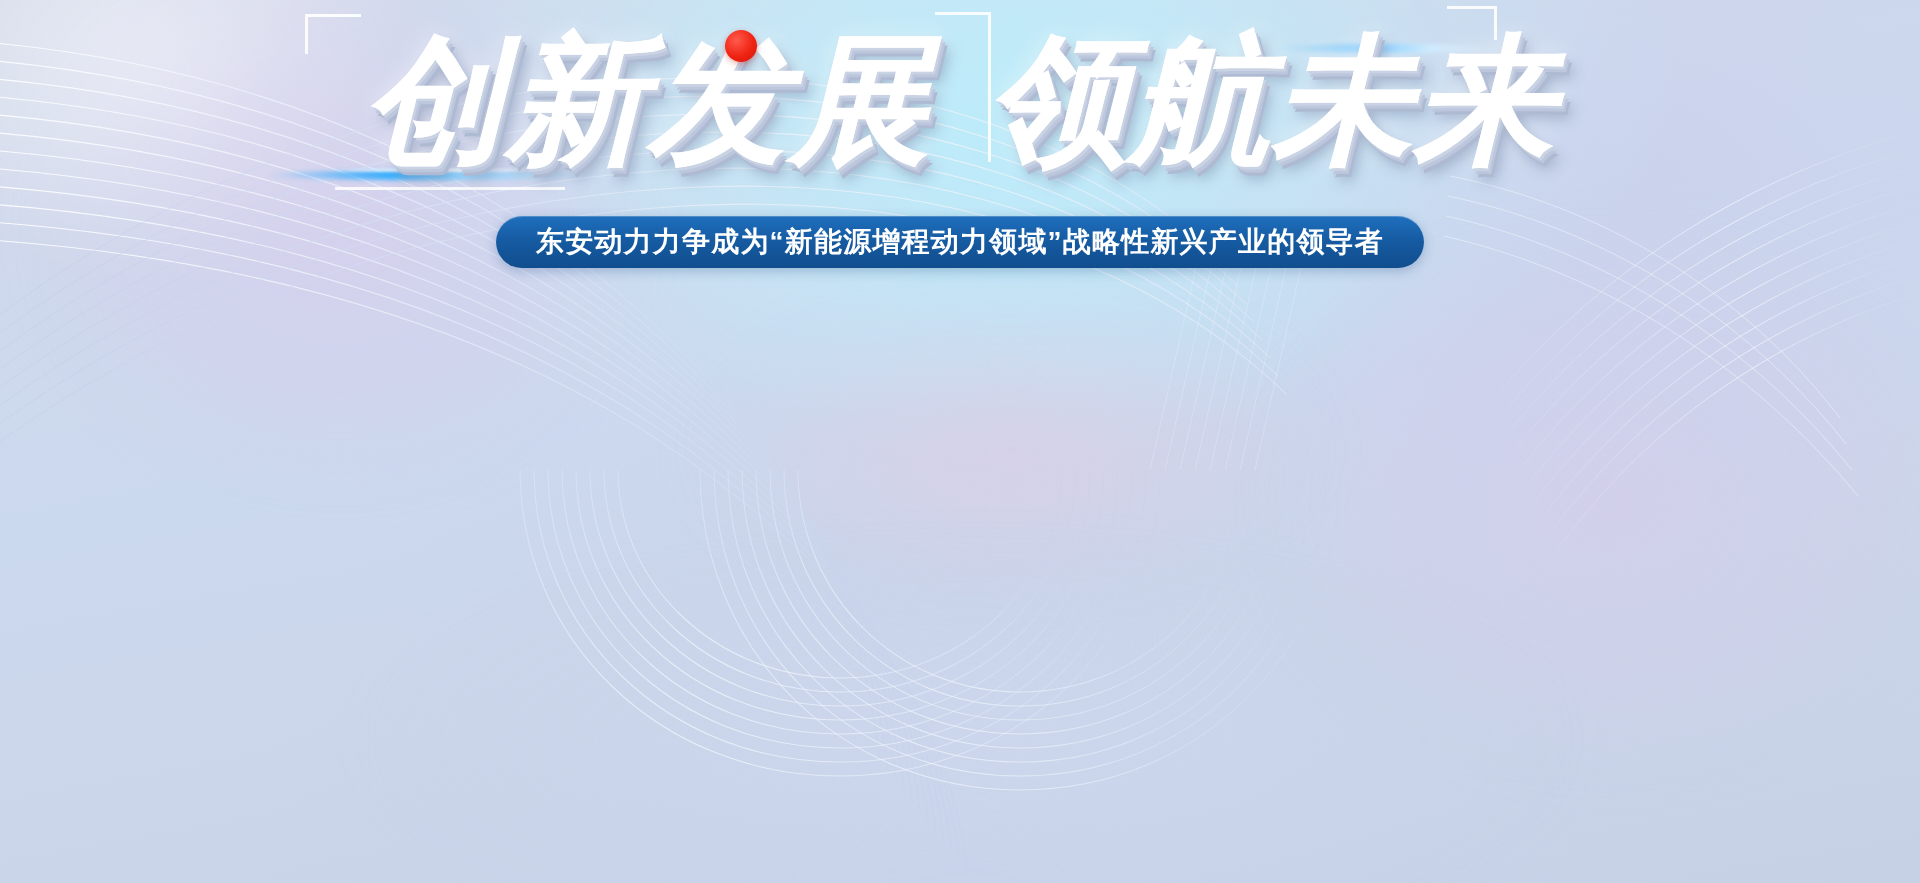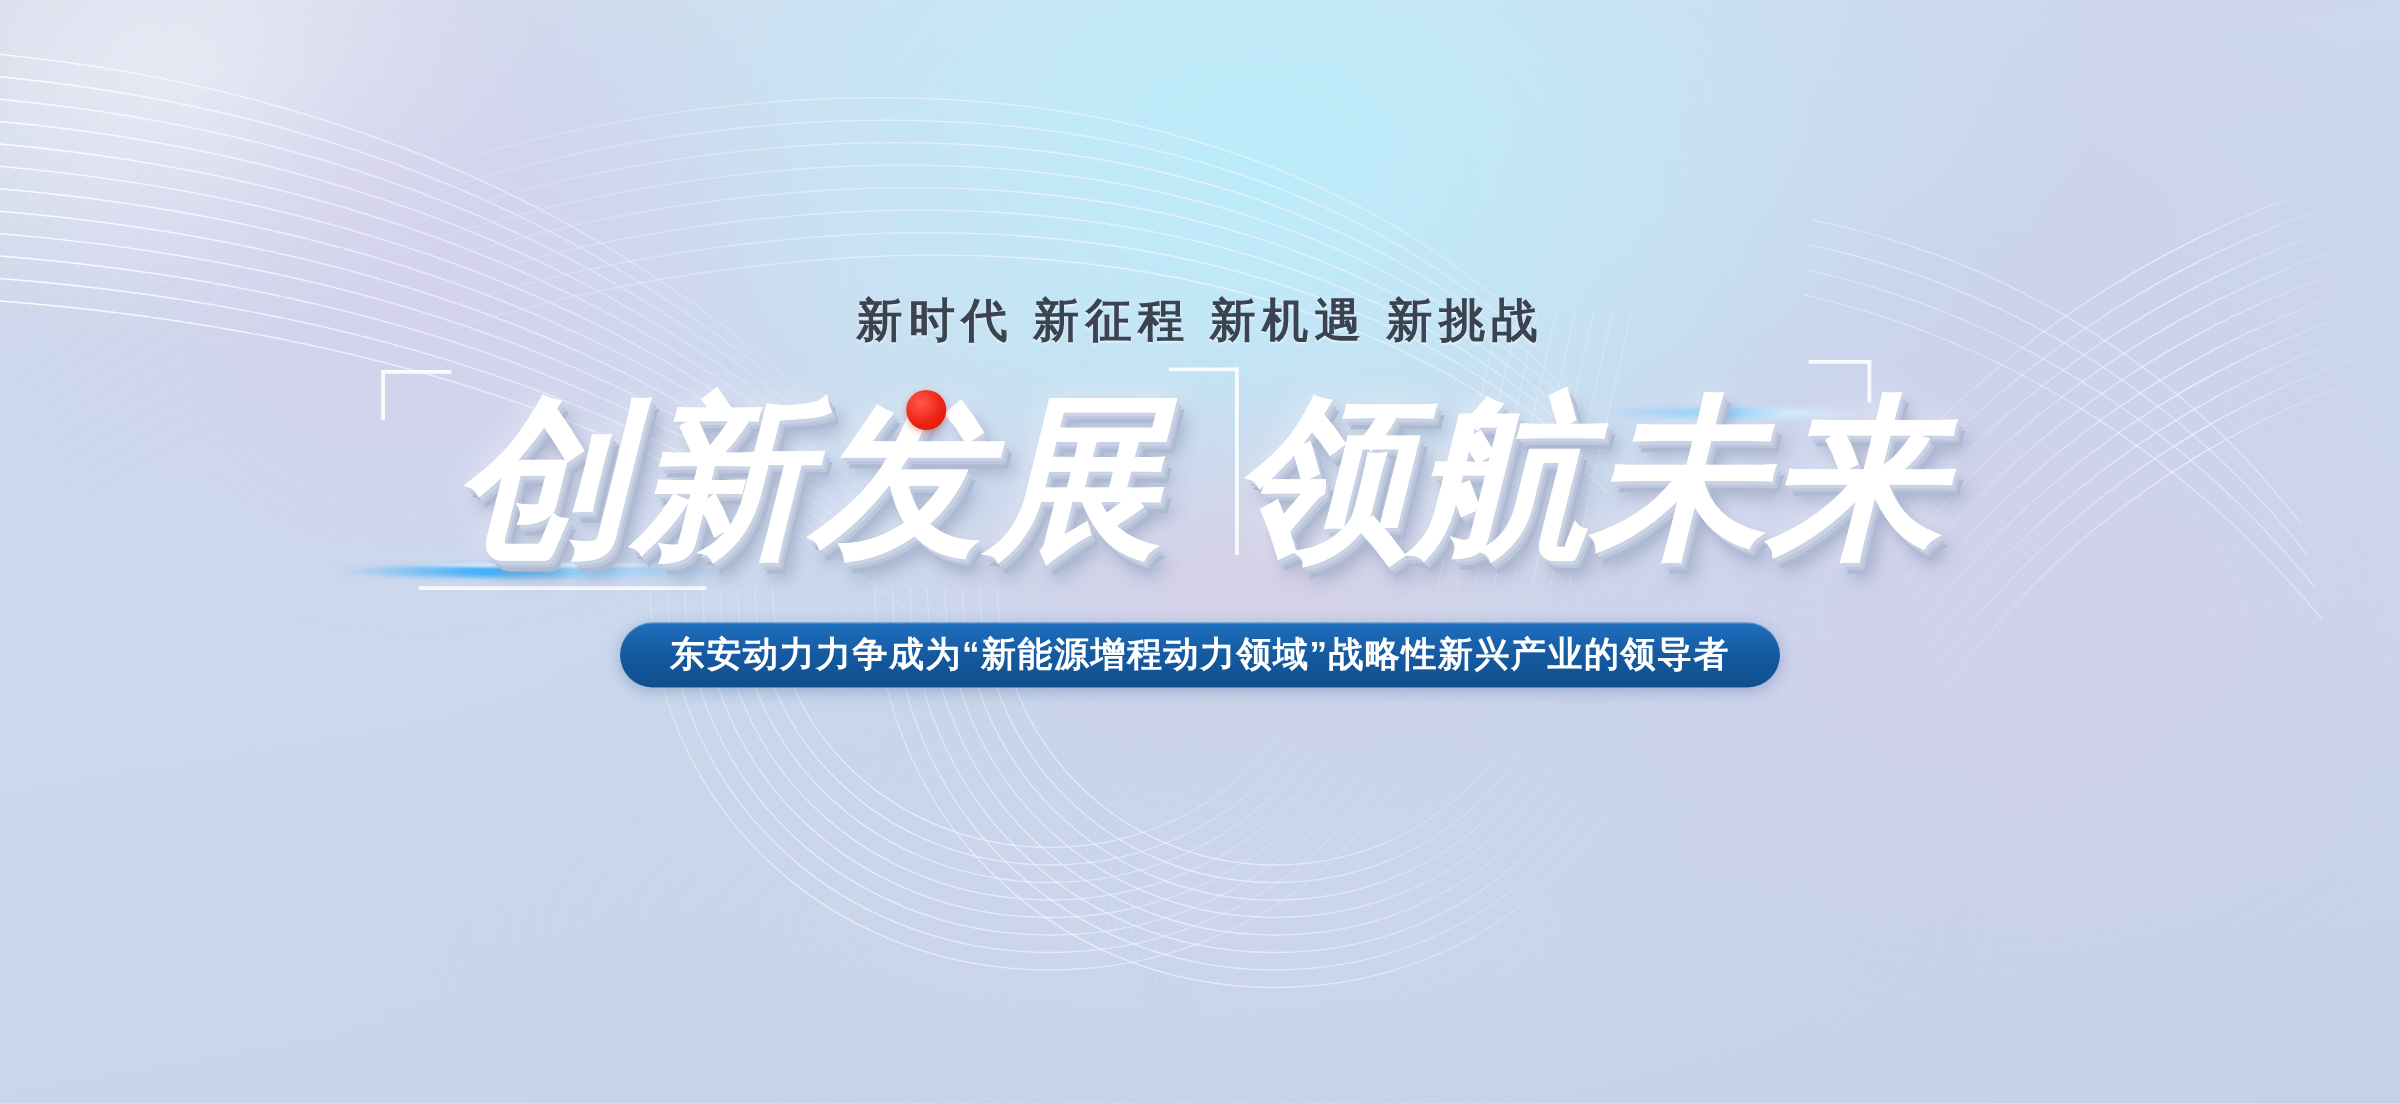--- a/index.html
+++ b/index.html
@@ -283,21 +283,20 @@
         <path d="M1260,250 L1210,470"></path>
           <path d="M1275,250 L1225,470"></path>
         <path d="M1290,250 L1240,470"></path>
           <path d="M1305,250 L1255,470"></path>
       </g>
     </svg>
   </div>
 
   <div class="content">
 
-    <div class="eyebrow">新时代 新征程 新机遇 新挑战</div>
 
     <div class="headline-wrap">
       <span class="bracket bracket-tl"></span>
       <span class="bracket bracket-bl"></span>
       <span class="bracket bracket-mid"></span>
       <span class="bracket bracket-tr"></span>
 
       <span class="streak streak-left"></span>
       <span class="streak streak-left2"></span>
       <span class="streak streak-right"></span>

